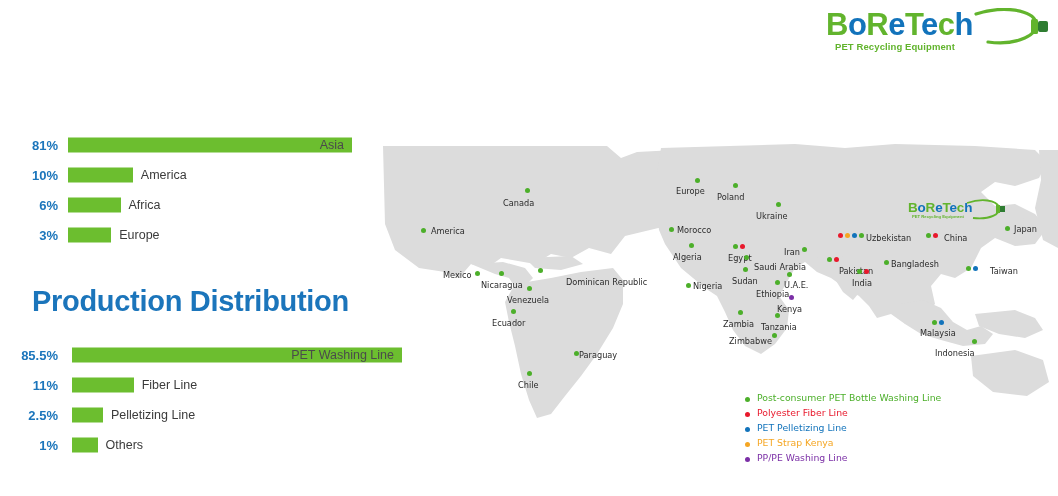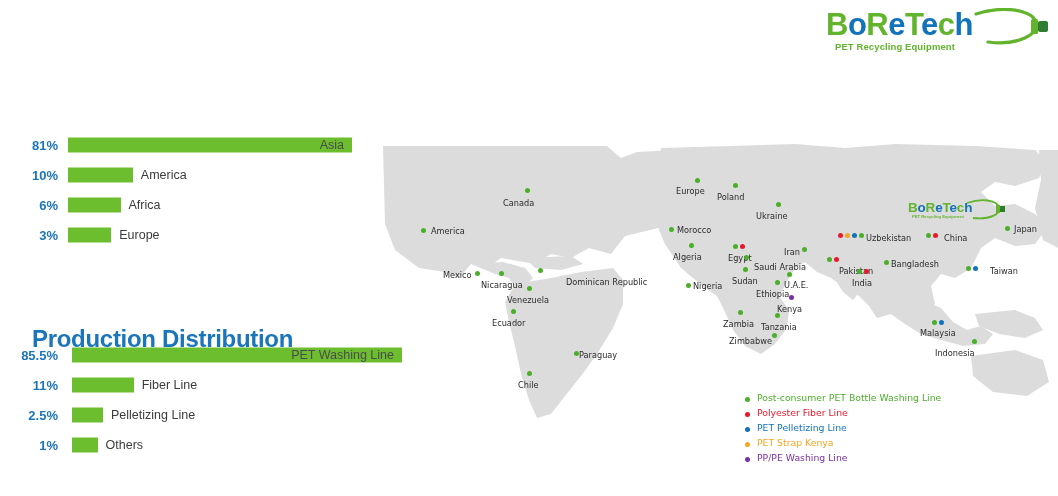--- a/index.html
+++ b/index.html
@@ -15,21 +15,21 @@
   
   .logo{position:absolute;left:826px;top:8px;width:224px;height:46px;}
   .logo-word{position:absolute;left:0;top:0;font-size:31px;font-weight:bold;letter-spacing:-0.5px;line-height:34px;white-space:nowrap;}
   .lg{color:#62b42d;}
   .lb{color:#1273bb;}
   .logo-tag{position:absolute;left:9px;top:33px;font-size:9.5px;font-weight:bold;color:#62b42d;letter-spacing:0.1px;white-space:nowrap;}
   .logo-bottle{position:absolute;left:148px;top:0px;width:76px;height:40px;}
 
   
   .h-market{position:absolute;left:32px;top:76px;font-size:29px;font-weight:bold;color:#1b75bb;letter-spacing:-0.3px;white-space:nowrap;}
-  .h-prod{position:absolute;left:32px;top:285px;font-size:24px;font-weight:bold;color:#1b75bb;letter-spacing:-0.3px;white-space:nowrap;margin-top:40px;}
+  .h-prod{position:absolute;left:32px;top:285px;font-size:29px;font-weight:bold;color:#1b75bb;letter-spacing:-0.3px;white-space:nowrap;}
 
   
   .chart{position:absolute;left:0;}
   .chart.market{top:130px;}
   .chart.production{top:340px;}
   .row{position:relative;height:30px;}
   .pct{position:absolute;right:0;top:50%;transform:translateY(-50%);
        font-size:13px;font-weight:bold;color:#1b75bb;white-space:nowrap;}
   .pct-wrap{position:absolute;left:0;width:58px;height:100%;}
   .bar{position:absolute;top:50%;transform:translateY(-50%);height:15px;background:#6cbe2f;}

